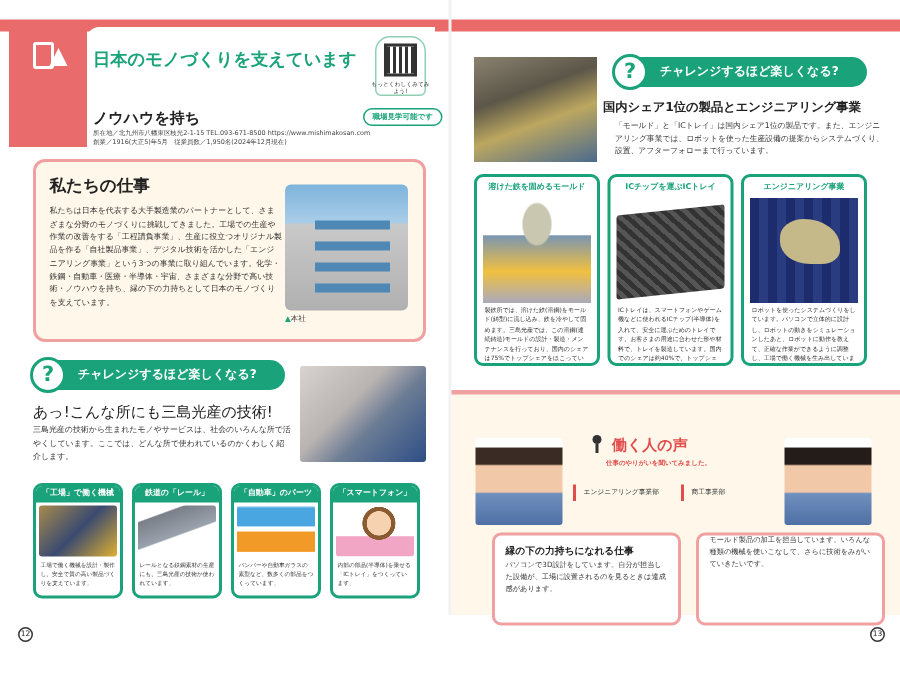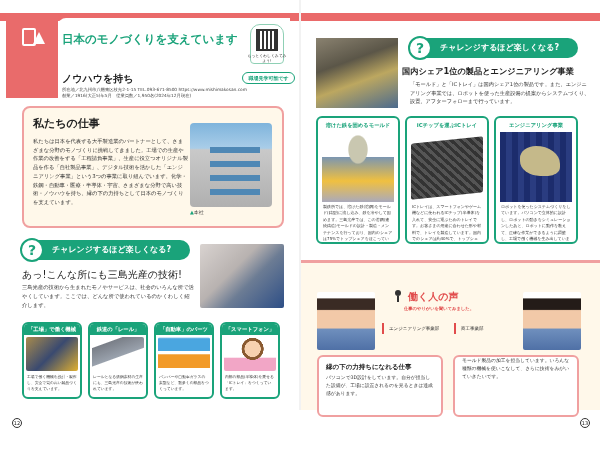--- a/index.html
+++ b/index.html
@@ -61,21 +61,21 @@
   .voice-area { position: absolute; left: 301px; top: 260px; width: 299px; height: 150px; background: #fff8ea; border-top: 3px solid #f0a0a0; }
   .person { position: absolute; top: 292px; width: 58px; height: 58px; border-radius: 2px; }
   .person.p1 { left: 317px; background: linear-gradient(180deg,#ffffff 0%,#ffffff 10%,#3a2b24 12%,#3a2b24 30%,#f2c9a8 32%,#f2c9a8 62%,#6f8fbd 64%,#4f70a6 100%); }
   .person.p2 { left: 523px; background: linear-gradient(180deg,#ffffff 0%,#ffffff 10%,#241c18 12%,#241c18 30%,#f2c9a8 32%,#f2c9a8 62%,#6f8fbd 64%,#4f70a6 100%); }
   .voice-title { position: absolute; left: 408px; top: 290px; font-size: 10px; font-weight: bold; color: #e14c4c; }
   .voice-sub { position: absolute; left: 404px; top: 306px; font-size: 4.3px; color: #e14c4c; font-weight: bold; }
   .mic-icon { position:absolute; left: 395px; top: 290px; width: 8px; height: 12px; }
   .mic-icon .head { width:6px; height:6px; border-radius:50%; background:#333; }
   .mic-icon .stick { width:2px; height:6px; background:#333; margin-left:2px; }
   .dept { position: absolute; top: 323px; font-size: 4.5px; color: #333; padding-left: 5px; border-left: 2px solid #e14c4c; height: 11px; line-height: 11px; }
-  .bubble { position: absolute; top: 355px; width: 126px; height: 62px; background: #fff; border: 2px solid #f0a0a0; border-radius: 6px; }
+  .bubble { position: absolute; top: 355px; width: 126px; height: 62px; background: #fff; border: 2px solid #f0a0a0; border-radius: 6px; margin-left: 11px; }
   .bubble-title { font-size: 6.5px; font-weight: bold; color: #222; padding: 6px 7px 2px; }
   .bubble-text { font-size: 4.8px; line-height: 1.7; color: #333; padding: 0 7px; }
 </style>
 </head>
 <body>
 
 <div class="topbar"></div>
 <div class="spine"></div>
 
 <div class="cat-box">

